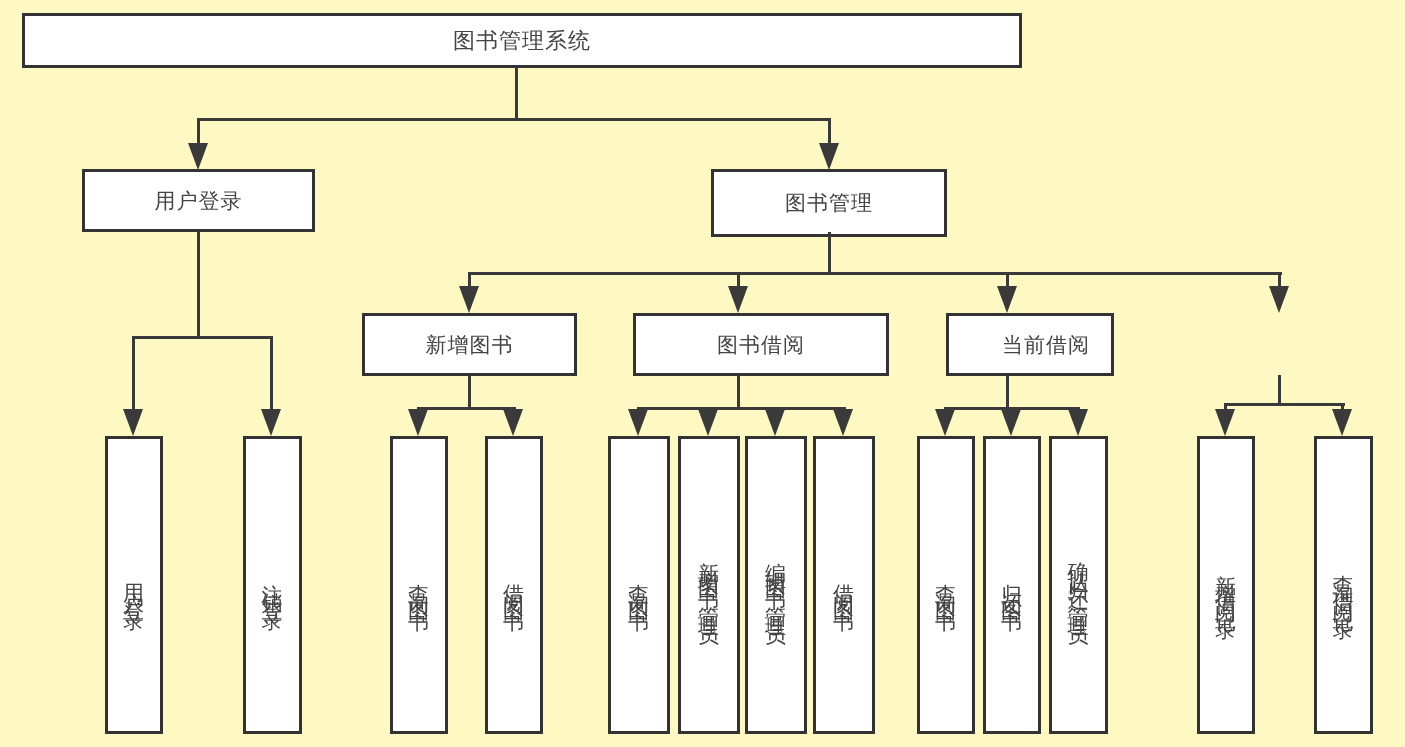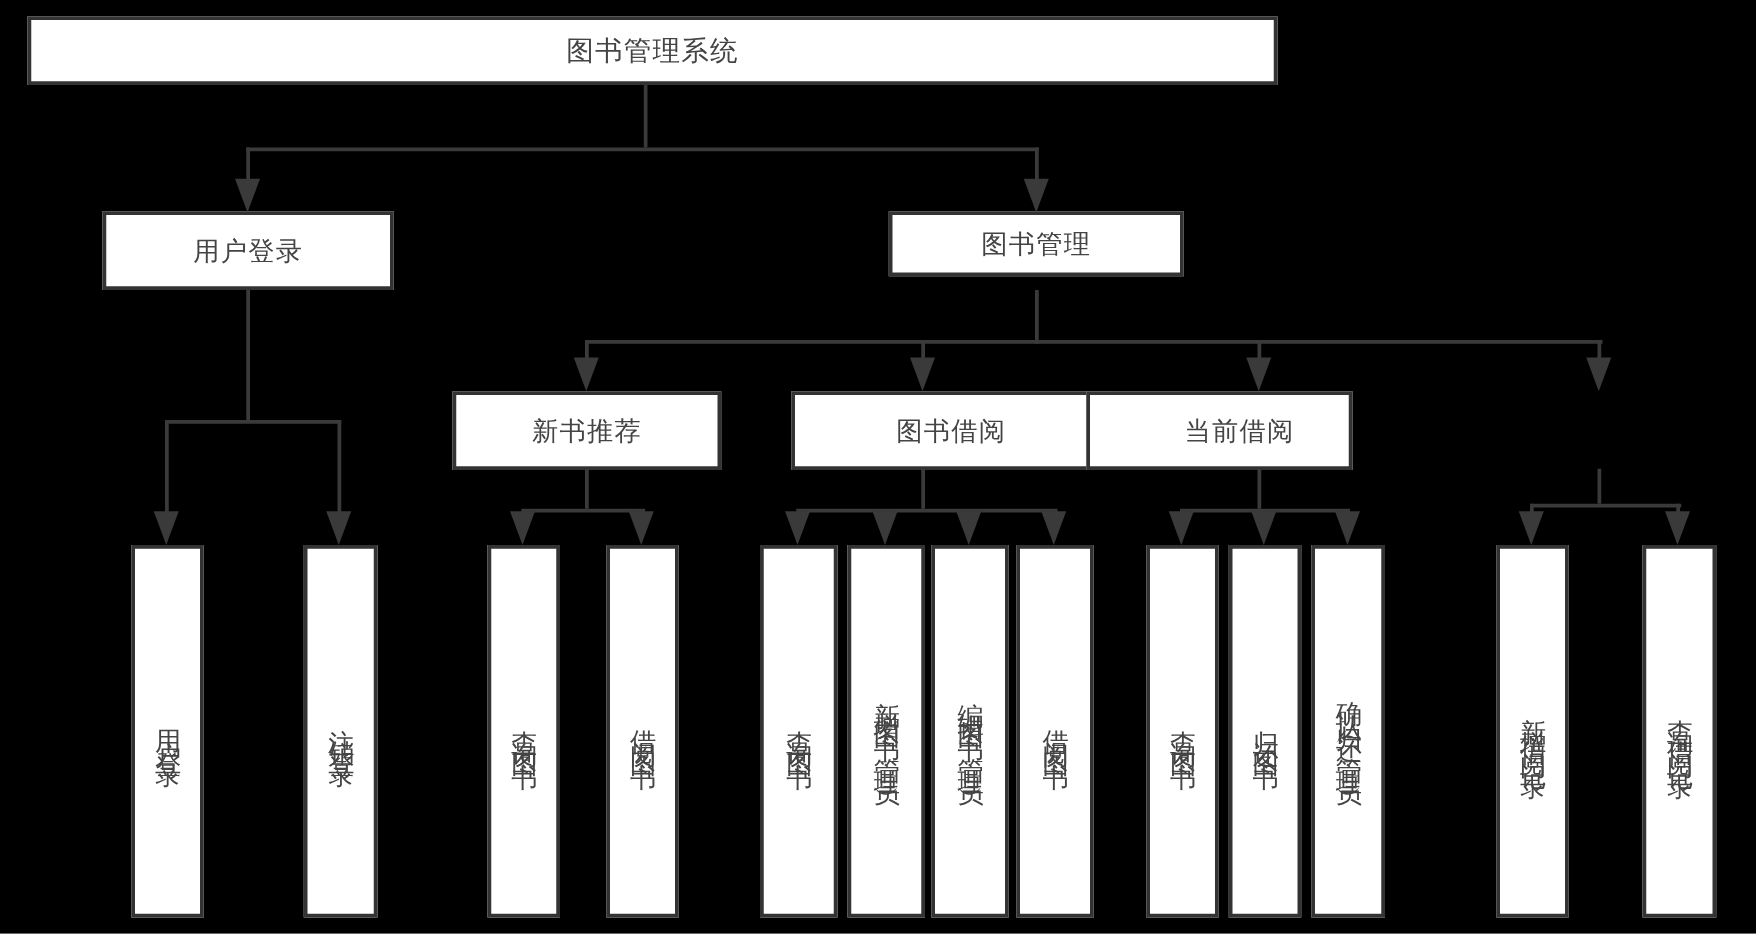--- a/index.html
+++ b/index.html
@@ -1,19 +1,19 @@
 <!DOCTYPE html>
 <html><head>
 <meta charset="utf-8">
 <style>
   html,body{margin:0;padding:0;background:#ffffff;}
   #canvas{
     position:relative;
     width:1405px;height:747px;
-    background:#000000;
+    background:#fef9c3;
     overflow:hidden;
     font-family:"Liberation Sans","DejaVu Sans",sans-serif;
   }
   .box{
     position:absolute;
     box-sizing:border-box;
     background:#ffffff;
     border:3px solid #333333;
     display:flex;
     align-items:center;
@@ -55,33 +55,33 @@
 <div id="canvas">
 
   <div class="box root" style="left:22px;top:13px;width:1000px;height:55px;">
     <span class="hlabel">图书管理系统</span>
   </div>
 
   <div class="box" style="left:82px;top:169px;width:233px;height:63px;">
     <span class="hlabel">用户登录</span>
   </div>
 
-  <div class="box" style="left:711px;top:169px;width:236px;height:52px;">
+  <div class="box" style="left:711px;top:169px;width:236px;height:68px;">
     <span class="hlabel">图书管理</span>
   </div>
 
   <div class="box" style="left:362px;top:313px;width:215px;height:63px;">
-    <span class="hlabel">新书推荐</span>
+    <span class="hlabel">新增图书</span>
   </div>
 
   <div class="box" style="left:633px;top:313px;width:256px;height:63px;">
     <span class="hlabel">图书借阅</span>
   </div>
 
-  <div class="box" style="left:869px;top:313px;width:213px;height:63px;padding-left:32px;">
+  <div class="box" style="left:946px;top:313px;width:168px;height:63px;padding-left:32px;">
     <span class="hlabel">当前借阅</span>
   </div>
 
 
   <div class="box leaf" style="left:105px;top:436px;width:58px;height:298px;">
     <span class="vlabel">用户登录</span>
   </div>
   <div class="box leaf" style="left:243px;top:436px;width:59px;height:298px;">
     <span class="vlabel">注销登录</span>
   </div>

